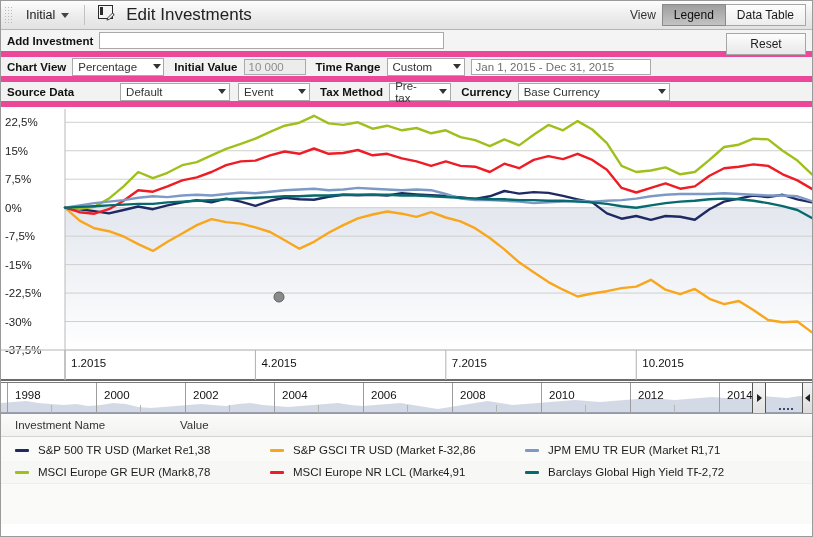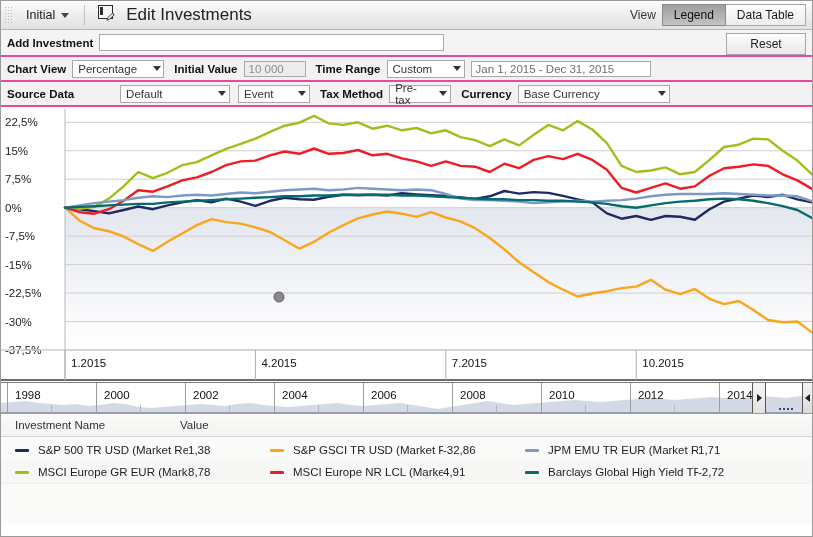--- a/index.html
+++ b/index.html
@@ -42,21 +42,21 @@
   .view-grp{position:absolute;right:6px;top:3px;display:flex;align-items:center;gap:6px;}
   .view-lbl{font-size:12px;color:#333;}
   .seg{display:flex;}
   .seg-btn{padding:3px 11px;font-size:12px;border:1px solid #a6a6a6;
     background:linear-gradient(to bottom,#fdfdfd,#ededed);cursor:default;color:#1a1a1a;}
   .seg-btn.active{background:linear-gradient(to bottom,#9f9f9f,#c3c3c3);color:#101010;border-color:#8a8a8a;}
   .seg-btn+.seg-btn{border-left:none;}
 
   
   .row{display:flex;align-items:center;height:25px;padding:0 6px;
-    border-bottom:2px solid #ec4899;background:#f2f2f2;position:relative;box-sizing:border-box;}
+    border-bottom:6px solid #ec4899;background:#f2f2f2;position:relative;box-sizing:border-box;}
   .row.r1{background:#f4f4f4;height:27px;}
   .lbl{font-weight:bold;font-size:11.5px;color:#111;margin-right:6px;white-space:nowrap;}
   .txtinput{height:16px;border:1px solid #a9a9a9;background:#fff;font-size:11.5px;
     padding:1px 4px;box-sizing:border-box;color:#555;font-family:"Liberation Sans",sans-serif;}
   .txtinput.disabled{background:#ececec;color:#8d8d8d;}
   .sel{height:18px;border:1px solid #a9a9a9;background:#fff;display:flex;align-items:center;
     justify-content:space-between;box-sizing:border-box;padding:0 3px 0 5px;font-size:11.5px;color:#333;gap:16px;}
   .sel .c{width:0;height:0;border-left:4px solid transparent;border-right:4px solid transparent;
     border-top:5px solid #333;}
   .reset-btn{position:absolute;right:6px;top:3px;width:78px;text-align:center;padding:3px 0;font-size:12px;

